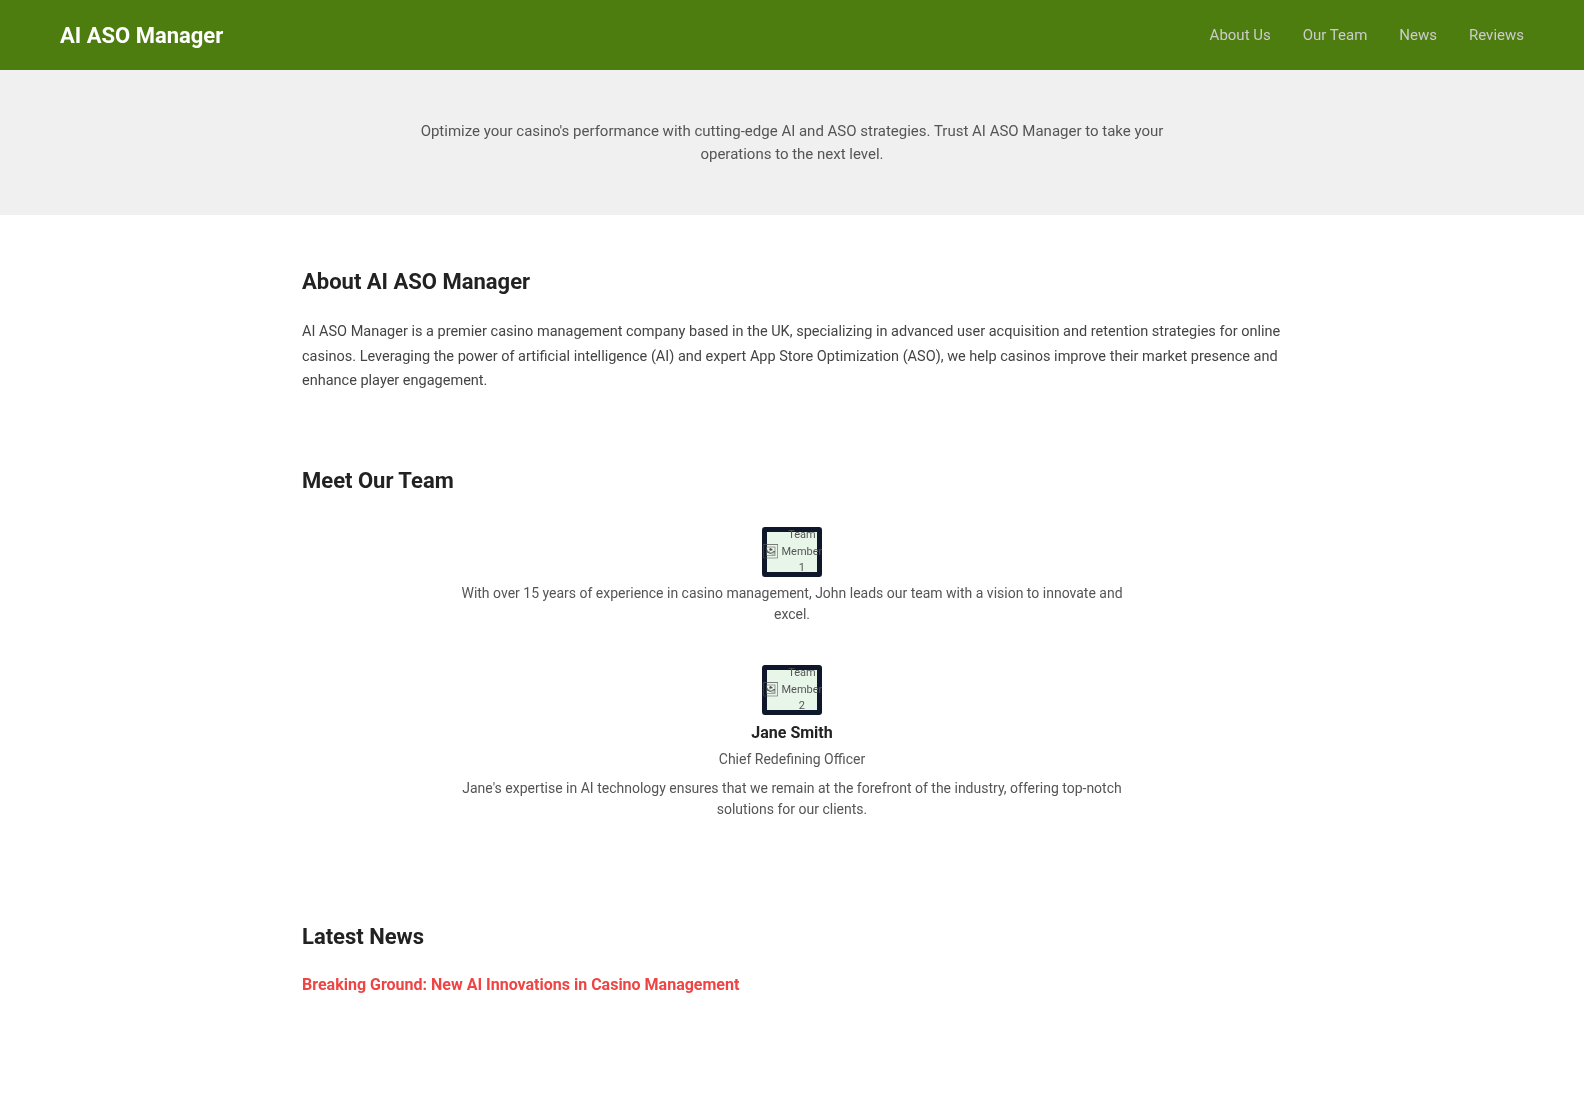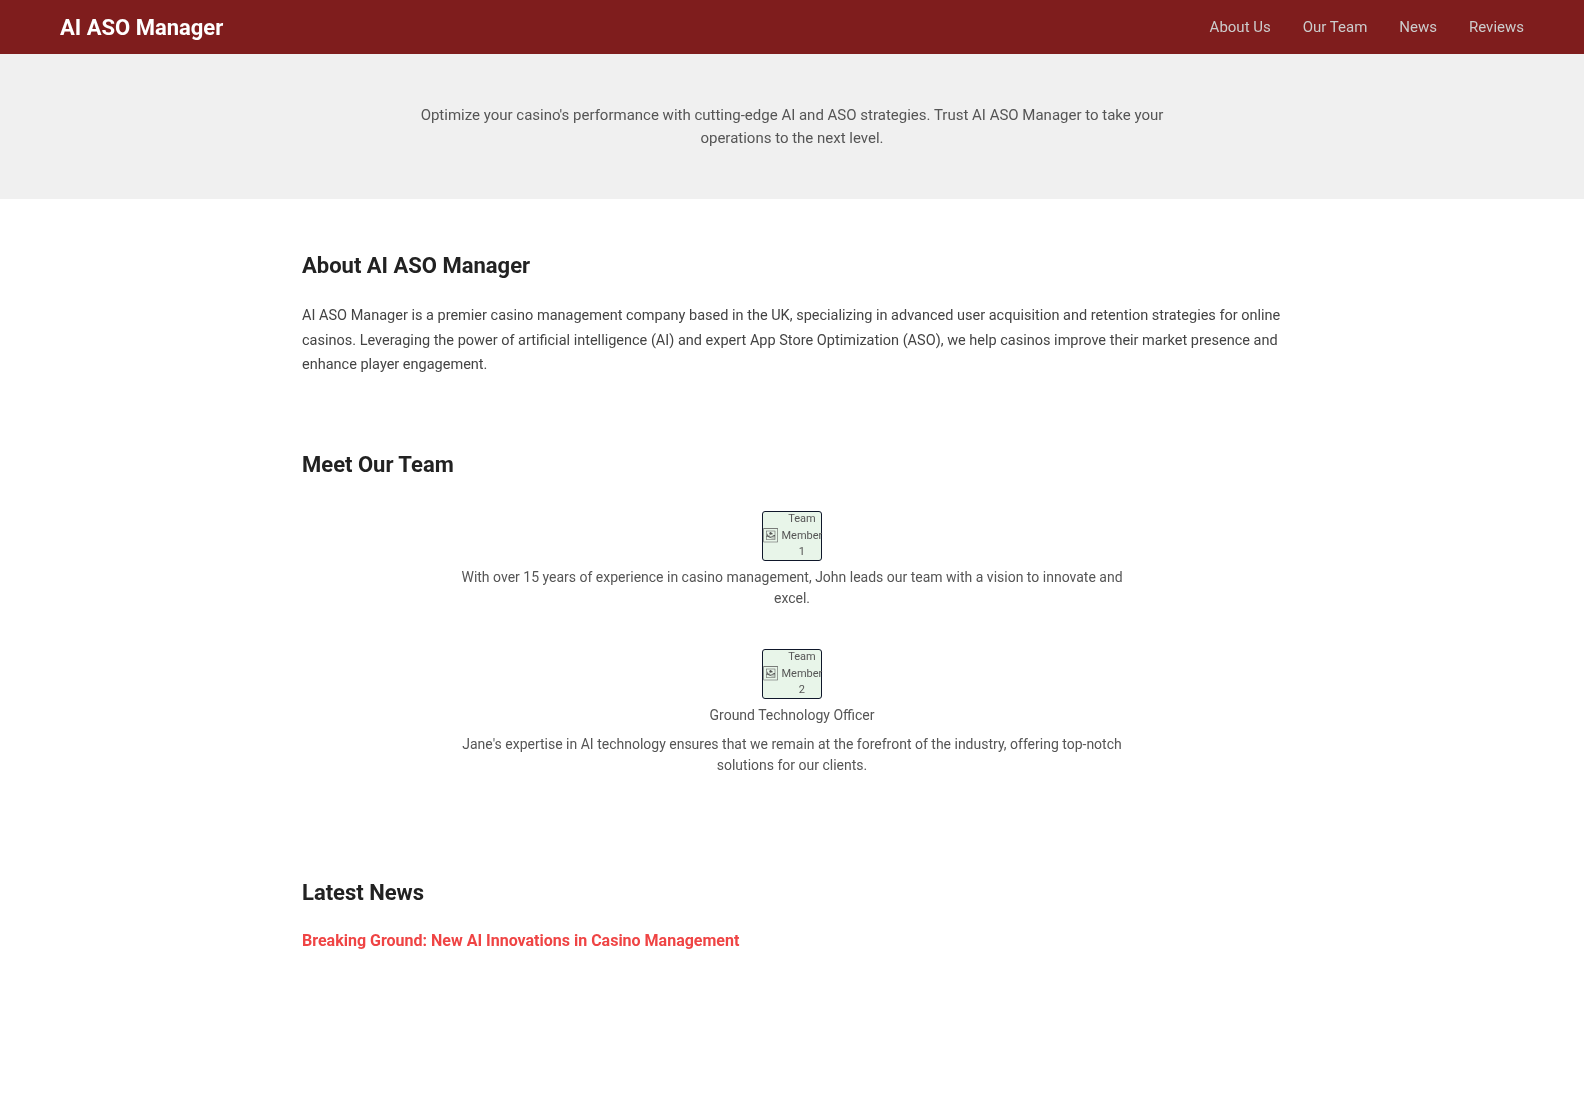--- a/index.html
+++ b/index.html
@@ -11,27 +11,27 @@
     body {
       font-family: -apple-system, BlinkMacSystemFont, 'Segoe UI', Roboto, Oxygen, sans-serif;
       background: #fff;
       color: #333;
       font-size: 16px;
       line-height: 1.5;
     }
 
     
     header {
-      background: #7f1d1d;
+      background: #4d7c0f;
       color: #fff;
       display: flex;
       align-items: center;
       justify-content: space-between;
       padding: 0 60px;
-      height: 54px;
+      height: 70px;
     }
 
     .brand {
       font-size: 22px;
       font-weight: 700;
       color: #fff;
     }
 
     nav {
       display: flex;
@@ -118,21 +118,21 @@
     .team-member-img {
       width: 60px;
       height: 50px;
       display: inline-flex;
       align-items: center;
       justify-content: center;
       font-size: 11px;
       color: #555;
       margin-bottom: 6px;
       background: #e8f5e9;
-      border: 1px solid #0f172a;
+      border: 5px solid #0f172a;
       border-radius: 3px;
     }
 
     .team-member-img::before {
       content: '🖼';
       font-size: 14px;
       margin-right: 2px;
     }
 
     .team-member h3 {
@@ -209,21 +209,22 @@
   <section class="team-section" id="team">
     <h2>Meet Our Team</h2>
     <div class="team-members">
 
     <div class="team-member">
       <div class="team-member-img">Team Member 1</div>
       <p class="bio">With over 15 years of experience in casino management, John leads our team with a vision to innovate and excel.</p>
     </div>
         <div class="team-member">
       <div class="team-member-img">Team Member 2</div>
-      <div class="role">Ground Technology Officer</div>
+      <h3>Jane Smith</h3>
+      <div class="role">Chief Redefining Officer</div>
       <p class="bio">Jane's expertise in AI technology ensures that we remain at the forefront of the industry, offering top-notch solutions for our clients.</p>
     </div>
       </div>
   </section>
 
   <section class="news-section" id="news">
     <h2>Latest News</h2>
     <div class="news-article">
       <h3>Breaking Ground: New AI Innovations in Casino Management</h3>
     </div>

